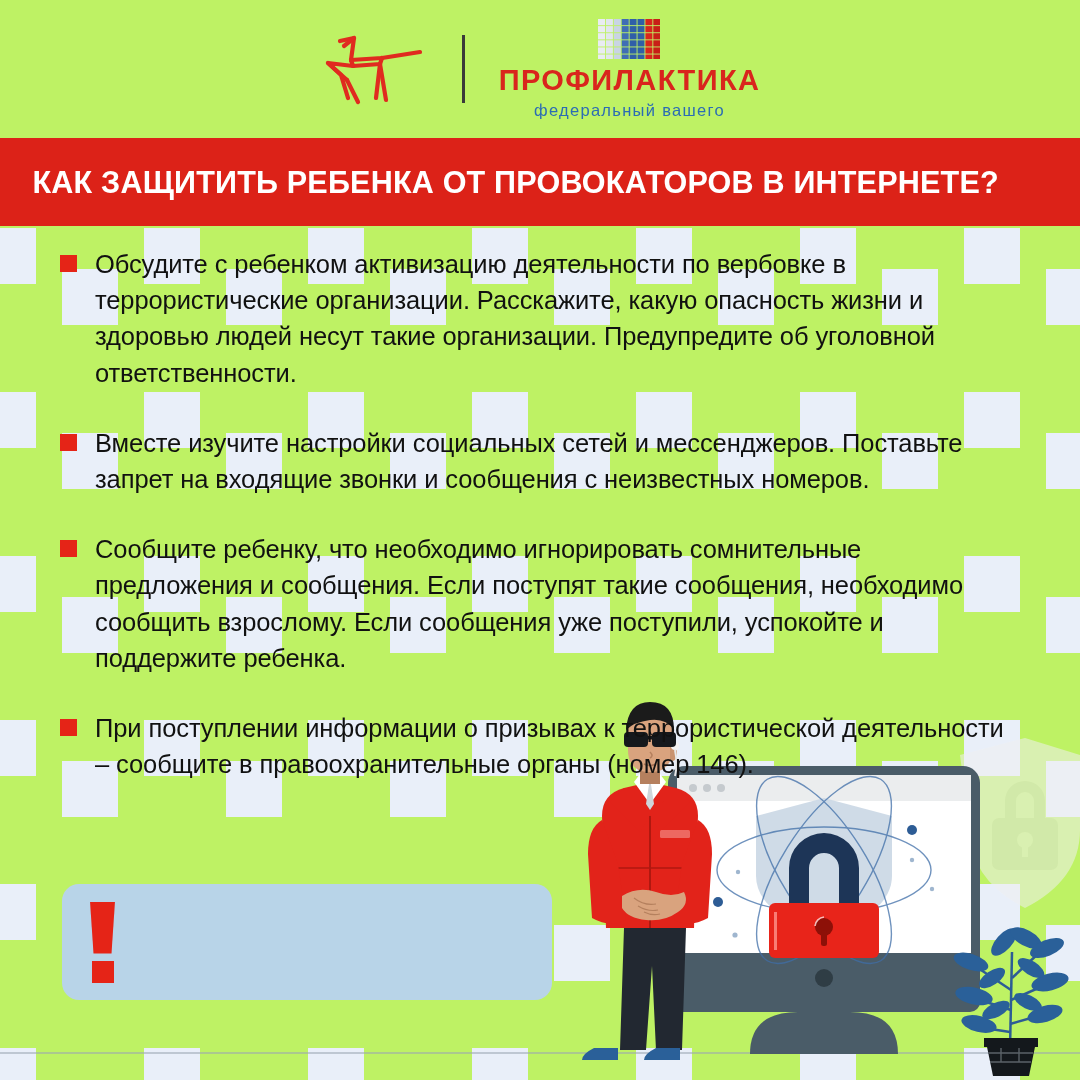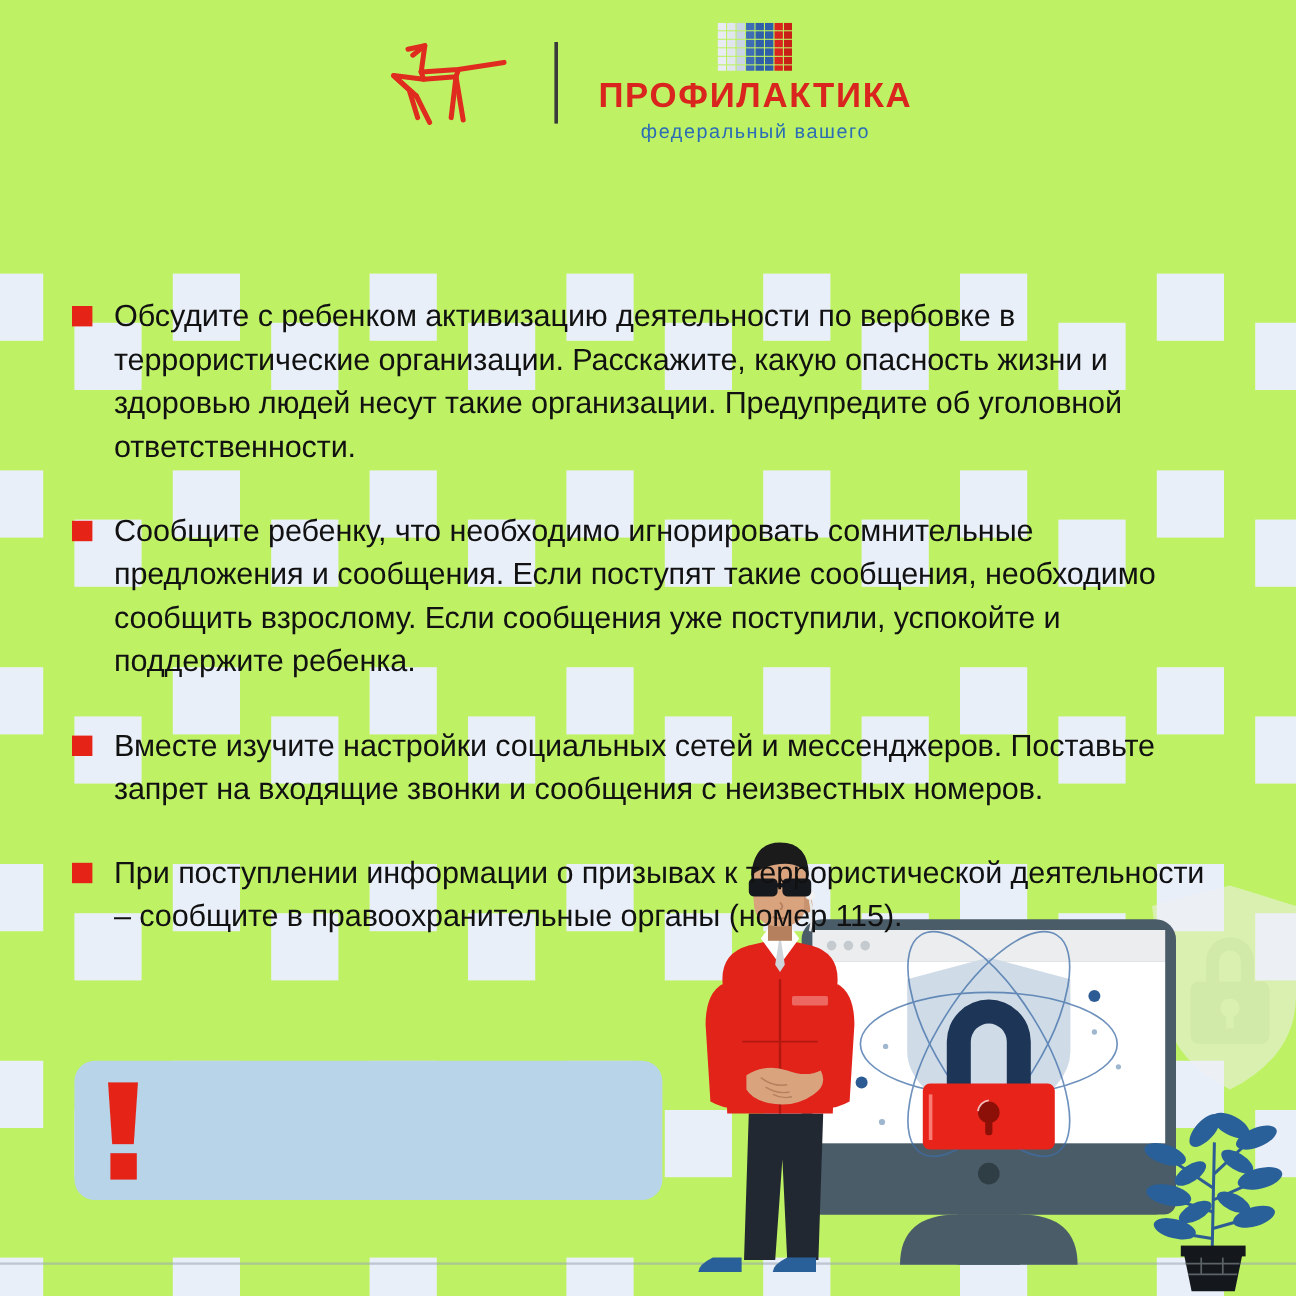--- a/index.html
+++ b/index.html
@@ -250,37 +250,40 @@
             <rect x="39.50" y="35.50" width="7" height="6.2" fill="#2f5fa8"></rect>
             <rect x="47.40" y="35.50" width="7" height="6.2" fill="#d9251d"></rect>
             <rect x="55.30" y="35.50" width="7" height="6.2" fill="#c81f17"></rect>
           </g>
       </svg>
       <div class="logo-word">ПРОФИЛАКТИКА</div>
       <div class="logo-sub">федеральный вашего</div>
     </div>
   </div>
 
+  <div class="title-banner">
+    <div class="title-text">КАК ЗАЩИТИТЬ РЕБЕНКА ОТ ПРОВОКАТОРОВ В ИНТЕРНЕТЕ?</div>
+  </div>
 
   <div class="bullets">
     <div class="bullet-item">
       <div class="bullet-marker"></div>
       <div class="bullet-text">Обсудите с ребенком активизацию деятельности по вербовке в террористические организации. Расскажите, какую опасность жизни и здоровью людей несут такие организации. Предупредите об уголовной ответственности.</div>
     </div>
     <div class="bullet-item">
       <div class="bullet-marker"></div>
-      <div class="bullet-text">Сообщите ребенку, что необходимо игнорировать сомнительные предложения и сообщения. Если поступят такие сообщения, необходимо сообщить взрослому. Если сообщения уже поступили, успокойте и поддержите ребенка.</div>
+      <div class="bullet-text">Вместе изучите настройки социальных сетей и мессенджеров. Поставьте запрет на входящие звонки и сообщения с неизвестных номеров.</div>
     </div>
     <div class="bullet-item">
       <div class="bullet-marker"></div>
-      <div class="bullet-text">Вместе изучите настройки социальных сетей и мессенджеров. Поставьте запрет на входящие звонки и сообщения с неизвестных номеров.</div>
+      <div class="bullet-text">Сообщите ребенку, что необходимо игнорировать сомнительные предложения и сообщения. Если поступят такие сообщения, необходимо сообщить взрослому. Если сообщения уже поступили, успокойте и поддержите ребенка.</div>
     </div>
     <div class="bullet-item">
       <div class="bullet-marker"></div>
-      <div class="bullet-text">При поступлении информации о призывах к террористической деятельности – сообщите в правоохранительные органы (номер 115).</div>
+      <div class="bullet-text">При поступлении информации о призывах к террористической деятельности – сообщите в правоохранительные органы (номер 146).</div>
     </div>
   </div>
 
   <div class="illus">
     <svg viewBox="0 0 520 390">
 
       <g opacity="0.55">
         <path d="M455 55 L520 38 L575 55 L575 130 Q575 180 520 208 Q465 180 465 130 Z" fill="#f0f0f0" transform="translate(-55,10)"></path>
         <g fill="#e2e2e2" transform="translate(-55,10)">
           <rect x="487" y="118" width="66" height="52" rx="7"></rect>

